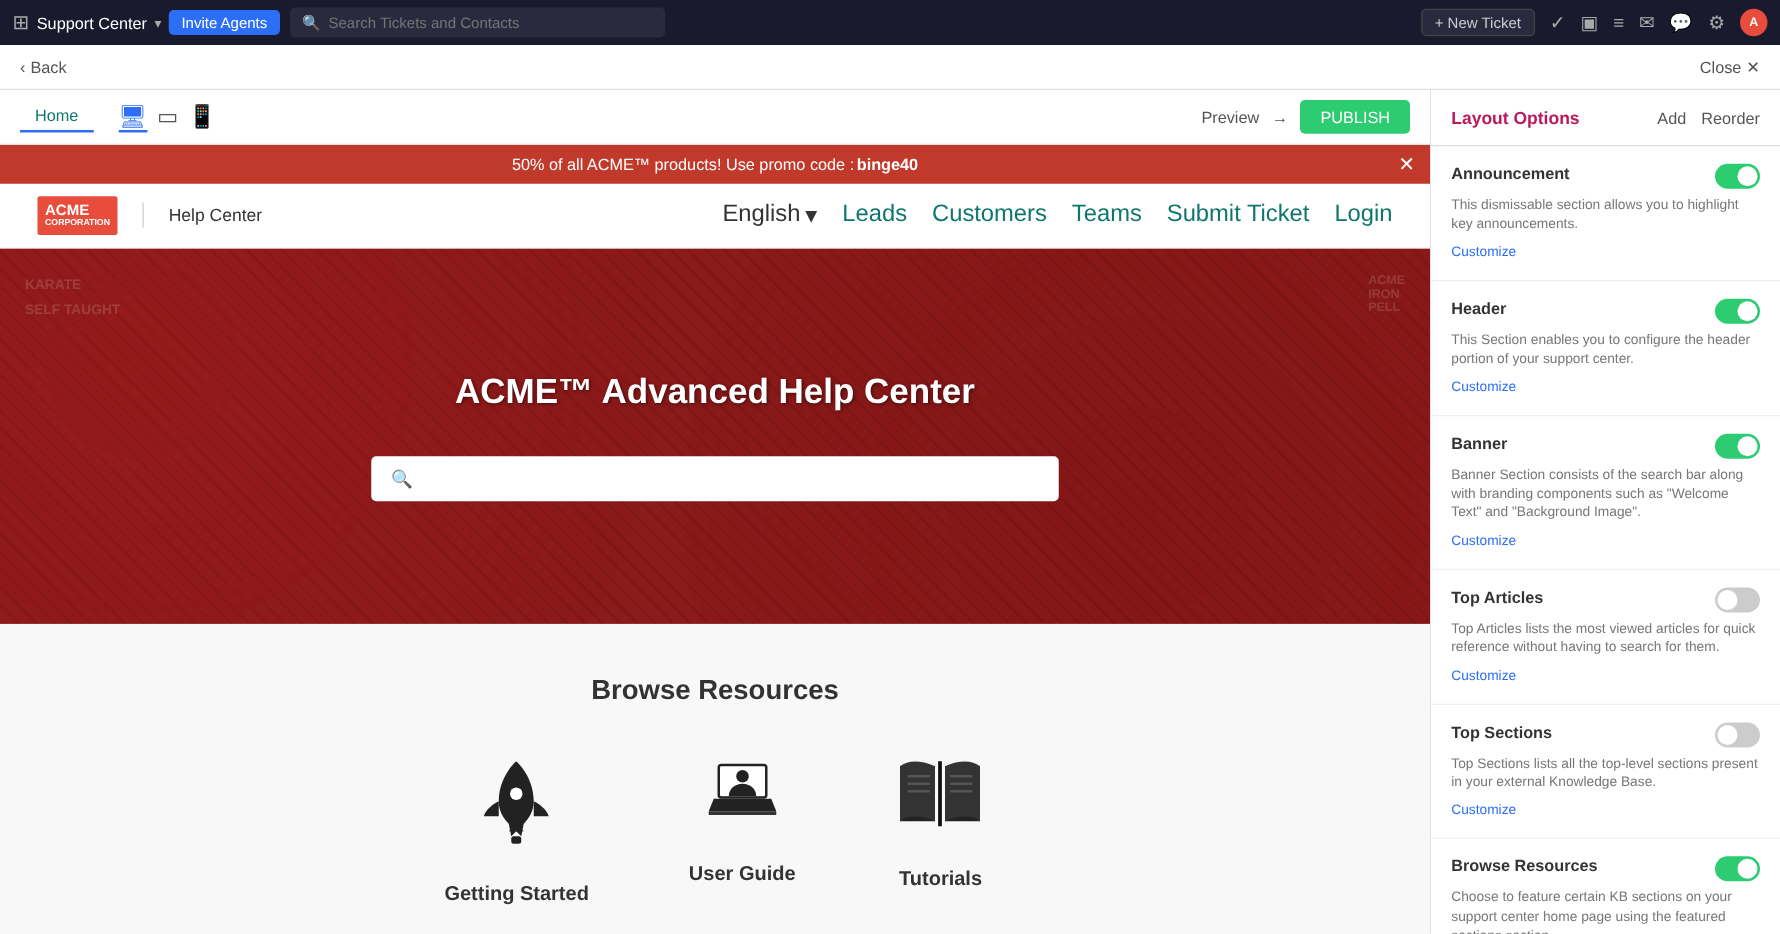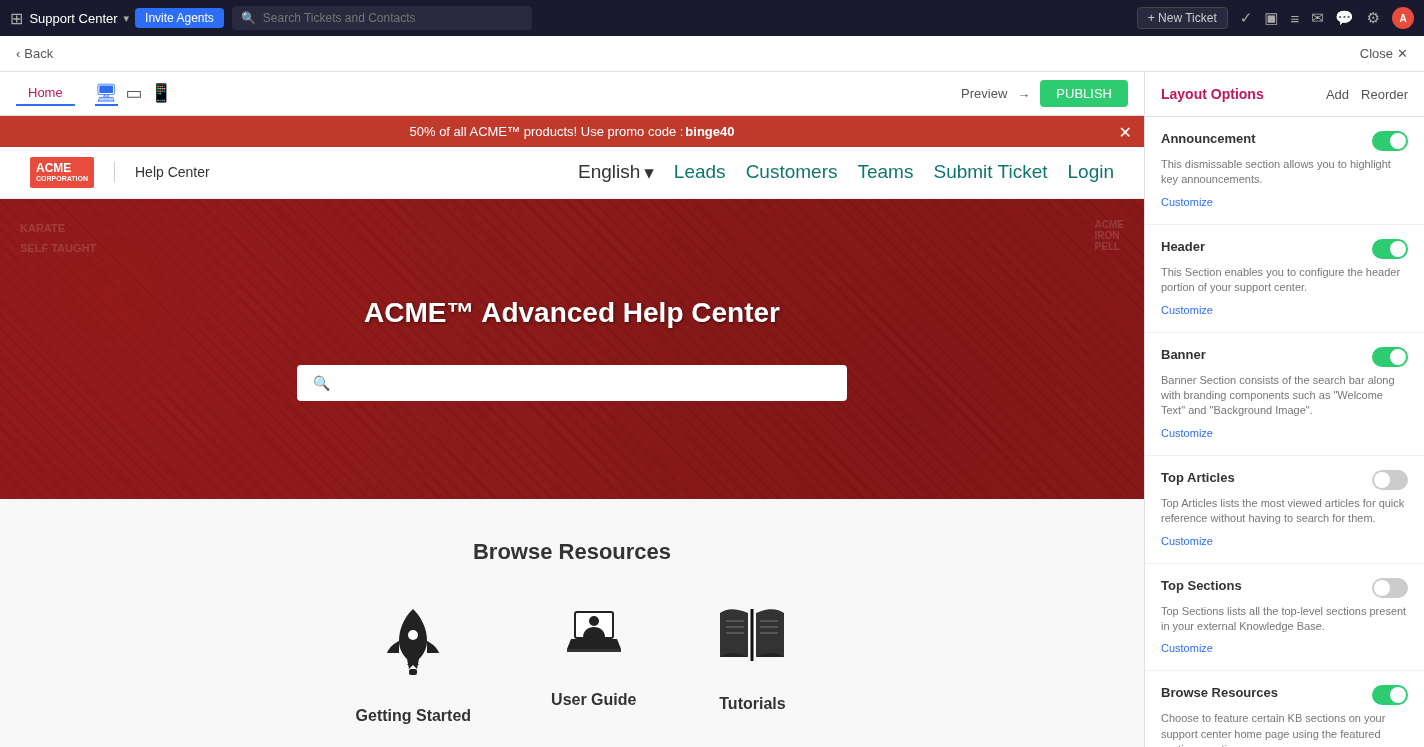--- a/index.html
+++ b/index.html
@@ -55,21 +55,21 @@
     .preview-area { flex: 1; display: flex; flex-direction: column; background: #fff; overflow: hidden; }
 
     
     .preview-toolbar {
       display: flex; align-items: center; background: #fff; height: 44px;
       padding: 0 16px; border-bottom: 1px solid #e0e0e0; gap: 12px;
     }
     .preview-tab {
       padding: 4px 12px; font-size: 13px; color: #555; cursor: pointer; border-bottom: 2px solid transparent;
     }
-    .preview-tab.active { border-bottom: 2px solid #2d6ef7; color: #be185d; }
+    .preview-tab.active { border-bottom: 2px solid #2d6ef7; color: #0f766e; }
     .device-icons { display: flex; gap: 8px; margin-left: 8px; }
     .device-icon { font-size: 18px; color: #555; cursor: pointer; }
     .device-icon.active { color: #2d6ef7; border-bottom: 2px solid #2d6ef7; }
     .preview-right { margin-left: auto; display: flex; align-items: center; gap: 10px; font-size: 13px; color: #555; }
     .publish-btn {
       background: #2ecc71; color: #fff; border: none; border-radius: 4px;
       padding: 6px 16px; font-size: 13px; font-weight: 500; cursor: pointer;
     }
 
     

